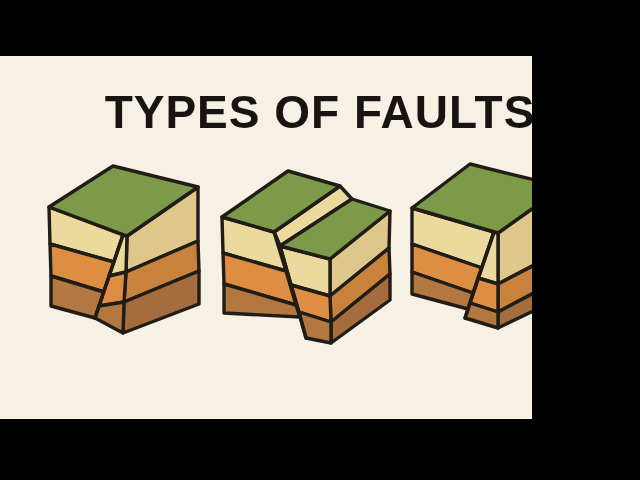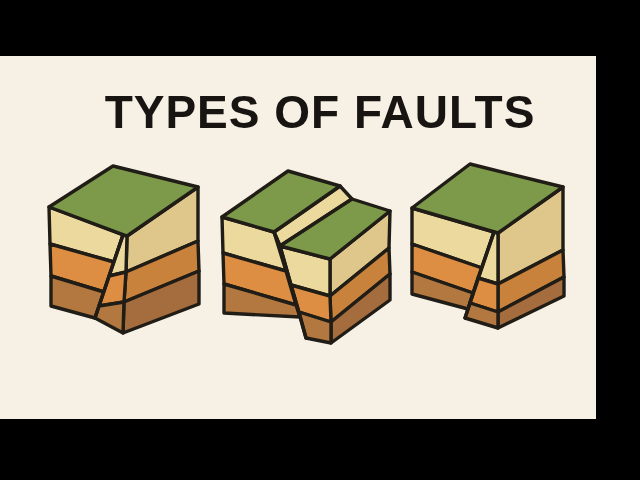--- a/index.html
+++ b/index.html
@@ -1,17 +1,17 @@
 <!DOCTYPE html>
 <html style="--letterbox: #000000; --background: #f7f1e5; --title_text: #171411; --outline: #201c16; --grass: #7d9a4b; --tan: #ecd99e; --orange: #dd8e42; --brown: #b27840; --side_tan: #dfc68a; --side_orange: #c8823c; --side_brown: #a56d3e;"><head>
 <meta charset="utf-8">
 <style>
   html,body{margin:0;padding:0;background:#000;}
   .stage{
-    position:relative;width:596px;height:480px;overflow:hidden;
+    position:relative;width:532px;height:480px;overflow:hidden;
     background:var(--letterbox,#000);
     font-family:"Liberation Sans",sans-serif;
   }
   .bar{position:absolute;left:0;width:640px;background:var(--letterbox,#000);}
   .bar-top{top:0;height:56px;}
   .bar-bottom{top:419px;height:61px;}
   .content{
     position:absolute;left:0;top:56px;width:640px;height:363px;
     background:var(--background,#f7f1e5);
   }

